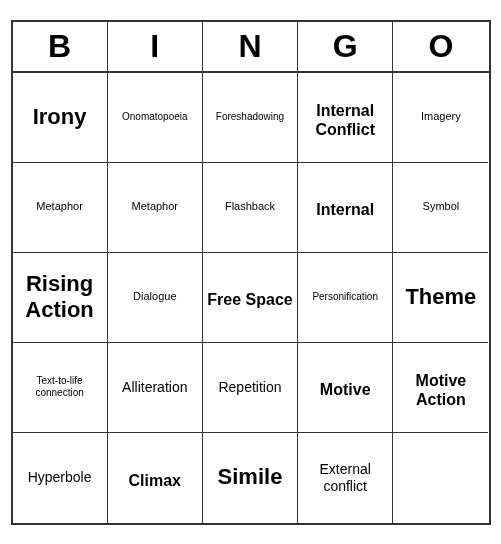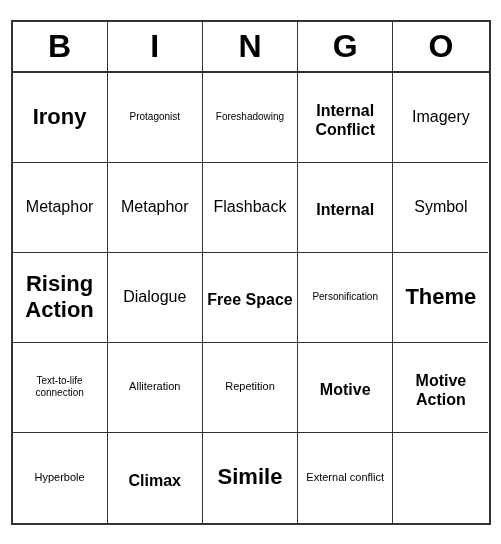--- a/index.html
+++ b/index.html
@@ -50,41 +50,41 @@
       border-right: none;
     }
     .bingo-cell:nth-child(n+21) {
       border-bottom: none;
     }
     .bingo-cell span {
       line-height: 1.2;
     }
     .size-xl { font-size: 22px; font-weight: bold; }
     .size-lg { font-size: 16px; font-weight: bold; margin-top: 6px; }
-    .size-md { font-size: 16px; }
-    .size-sm { font-size: 11px; }
+    .size-md { font-size: 11px; }
+    .size-sm { font-size: 14px; }
     .size-xs { font-size: 10px; }
   </style>
 </head>
 <body>
 
 <div class="bingo-card">
   <div class="bingo-header">
   <div class="bingo-header-cell">B</div>
       <div class="bingo-header-cell">I</div>
       <div class="bingo-header-cell">N</div>
       <div class="bingo-header-cell">G</div>
       <div class="bingo-header-cell">O</div>
     </div>
   <div class="bingo-grid">
   <div class="bingo-cell">
         <span class="size-xl">Irony</span>
       </div>
       <div class="bingo-cell">
-        <span class="size-xs">Protagonist</span>
+        <span class="size-xs">Onomatopoeia</span>
       </div>
       <div class="bingo-cell">
         <span class="size-xs">Foreshadowing</span>
       </div>
       <div class="bingo-cell">
         <span class="size-lg">Internal Conflict</span>
       </div>
       <div class="bingo-cell">
         <span class="size-md">Imagery</span>
       </div>

